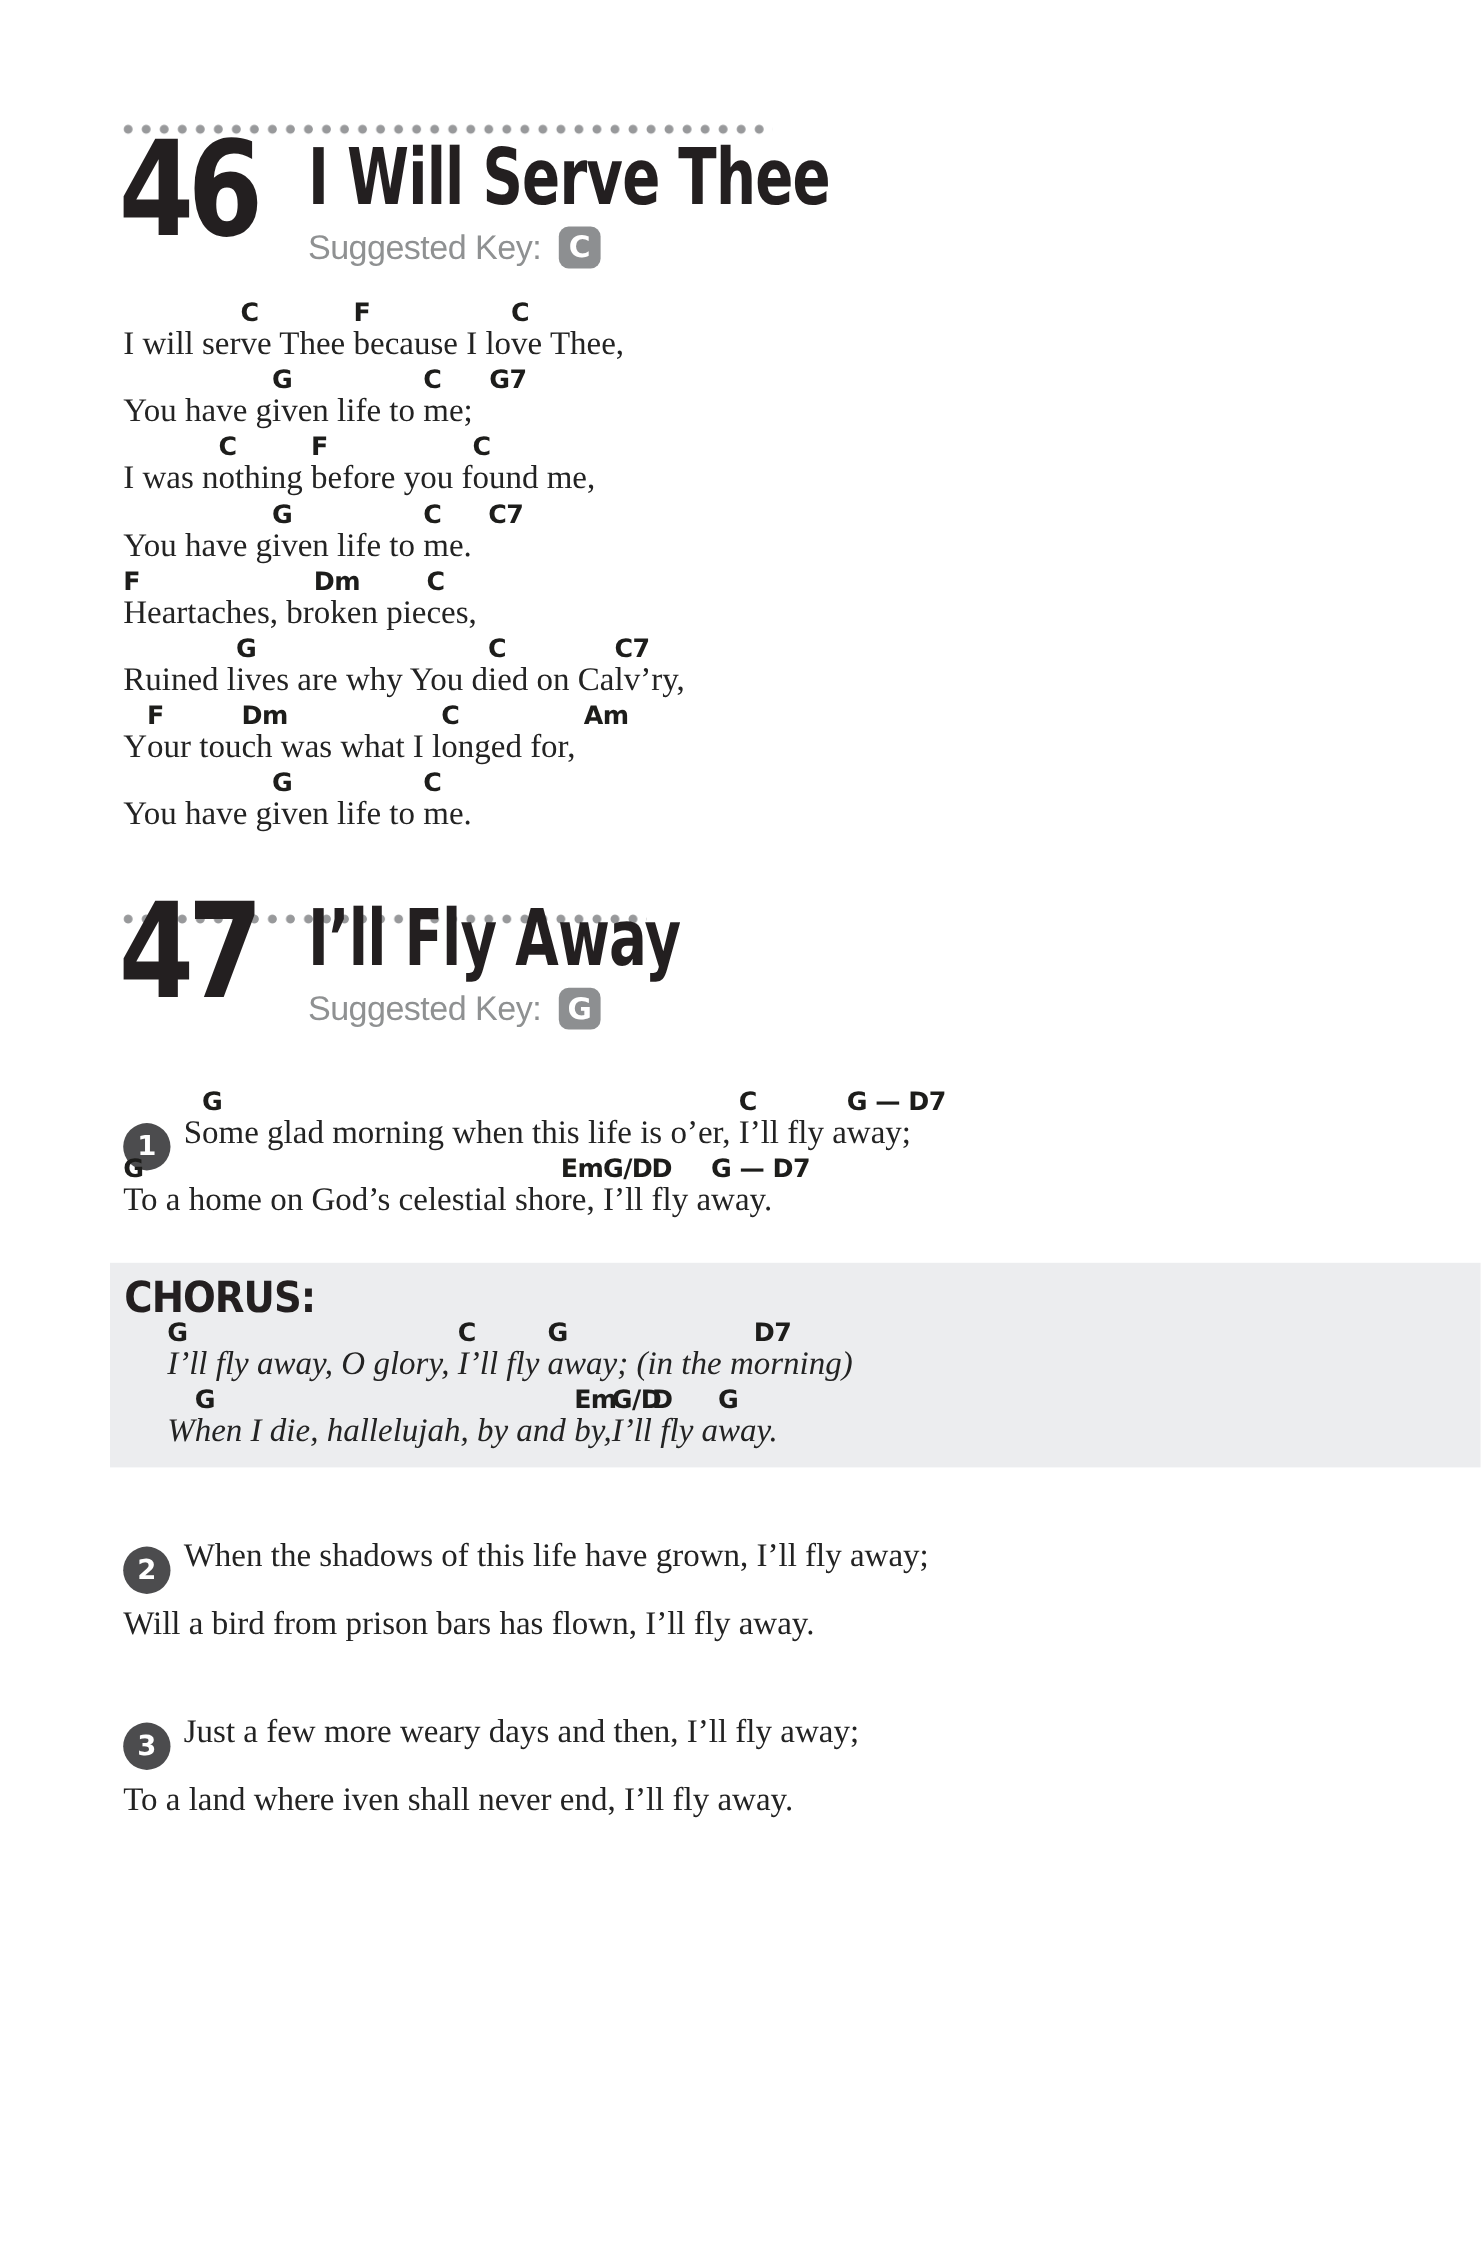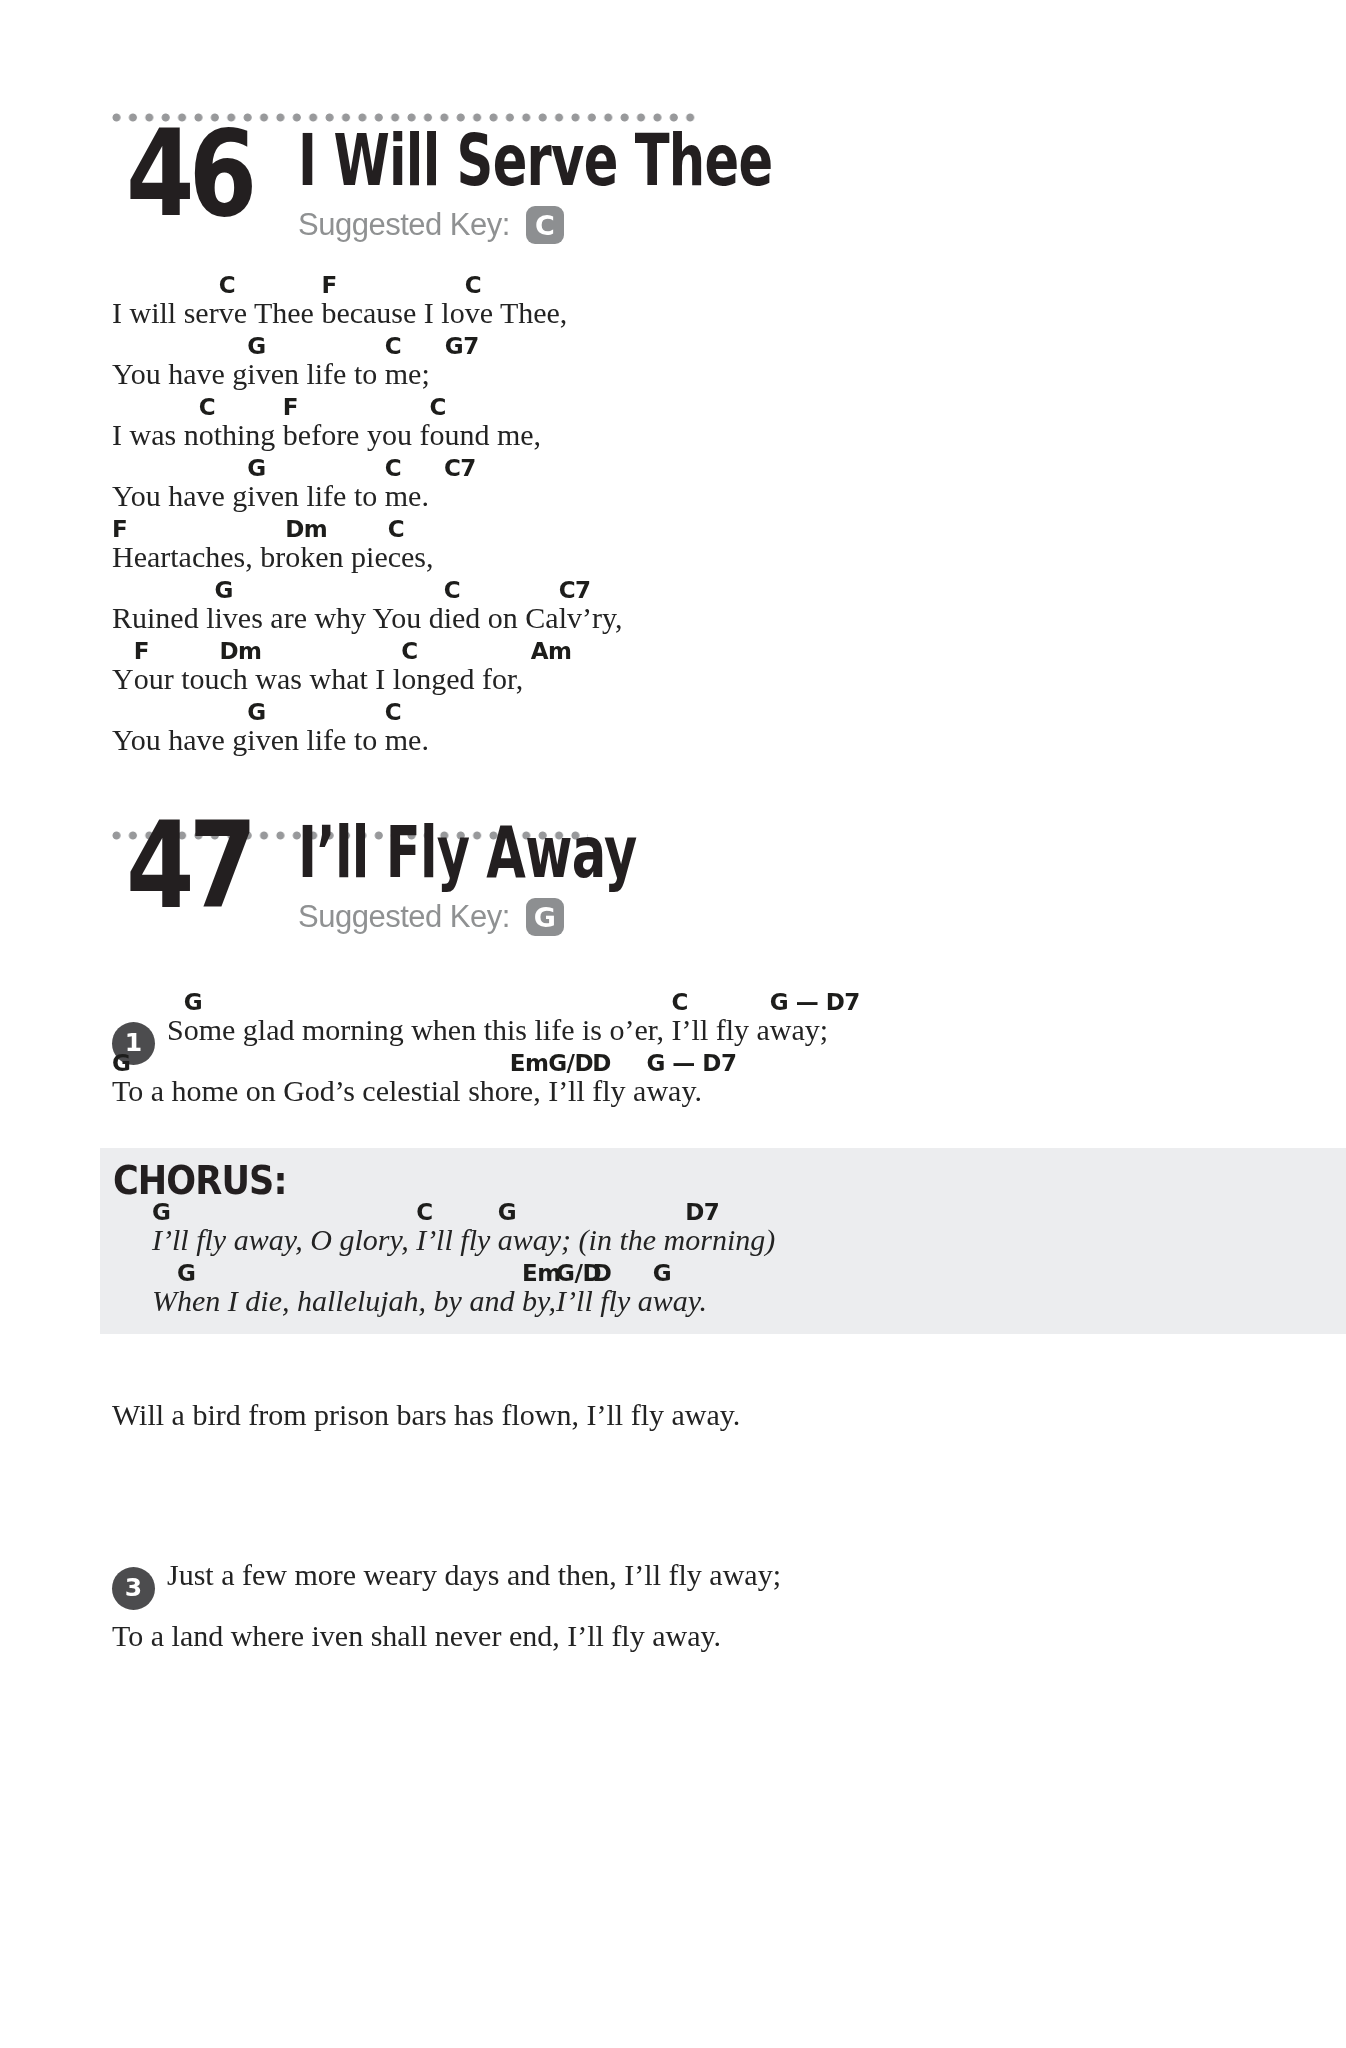--- a/index.html
+++ b/index.html
@@ -11,21 +11,21 @@
   .abs{position:absolute;}
   
   .divider{
     height:9px;
     background-image:radial-gradient(circle at 4.5px 4.5px,#98999b 3.6px,rgba(0,0,0,0) 4.4px);
     background-size:16.4px 9px;background-repeat:repeat-x;
   }
   #divider-1{left:112px;top:113px;width:590px;}
   #divider-2{left:112px;top:831px;width:476px;}
   
-  .header{display:flex;align-items:flex-start;margin-left:18px;}
+  .header{display:flex;align-items:flex-start;}
   #header-46{left:108px;top:116px;}
   #header-47{left:108px;top:808px;}
   .song-number{
     flex:0 0 172px;width:172px;
     font-family:"DejaVu Sans",sans-serif;font-weight:bold;
     font-size:120px;line-height:100px;letter-spacing:-7px;
     transform:scaleX(0.82);transform-origin:left top;
     color:#231f20;padding-top:8px;
   }
   .song-title{
@@ -104,14 +104,14 @@
   </div>
 </div>
 
 <div id="v1-47" class="abs lyrics"><div class="line"><span class="badge">1</span><span class="seg"><span>S</span></span><span class="seg"><span class="chord">G</span><span>ome glad morning when this life is o’er, </span></span><span class="seg"><span class="chord">C</span><span>I’ll fly a</span></span><span class="seg"><span class="chord">G — D7</span><span>way;</span></span></div><div class="line"><span class="seg"><span class="chord">G</span><span>To a home on God’s celestial sho</span></span><span class="seg"><span class="chord">Em</span><span>re, </span></span><span class="seg"><span class="chord">G/D</span><span>I’ll </span></span><span class="seg"><span class="chord">D</span><span>fly a</span></span><span class="seg"><span class="chord">G — D7</span><span>way.</span></span></div></div>
 
 <div id="chorus-box" class="abs">
   <div id="chorus-label">CHORUS:</div>
   <div id="chorus-lines" class="lyrics"><div class="line"><span class="seg"><span class="chord">G</span><span>I’ll fly away, O glory, </span></span><span class="seg"><span class="chord">C</span><span>I’ll fly </span></span><span class="seg"><span class="chord">G</span><span>away; (in the m</span></span><span class="seg"><span class="chord">D7</span><span>orning)</span></span></div><div class="line"><span class="seg"><span>W</span></span><span class="seg"><span class="chord">G</span><span>hen I die, hallelujah, by and </span></span><span class="seg"><span class="chord">Em</span><span>by,</span></span><span class="seg"><span class="chord">G/D</span><span>I’ll</span></span><span class="seg"><span class="chord">D</span><span> fly a</span></span><span class="seg"><span class="chord">G</span><span>way.</span></span></div></div>
 </div>
 
-<div id="v2-47" class="abs lyrics"><div class="line"><span class="seg"><span>Will a bird from prison bars has flown, I’ll fly away.</span></span></div></div>
+<div id="v2-47" class="abs lyrics"><div class="line"><span class="badge">2</span><span class="seg"><span>When the shadows of this life have grown, I’ll fly away;</span></span></div><div class="line"><span class="seg"><span>Will a bird from prison bars has flown, I’ll fly away.</span></span></div></div>
 <div id="v3-47" class="abs lyrics"><div class="line"><span class="badge">3</span><span class="seg"><span>Just a few more weary days and then, I’ll fly away;</span></span></div><div class="line"><span class="seg"><span>To a land where iven shall never end, I’ll fly away.</span></span></div></div>
 
 </body></html>

